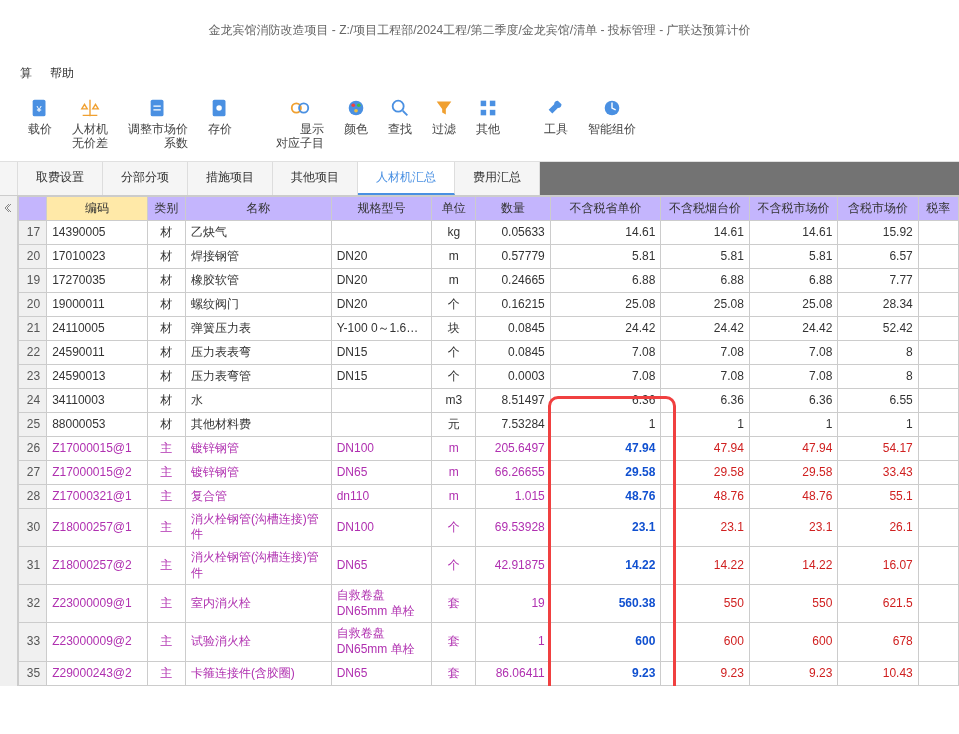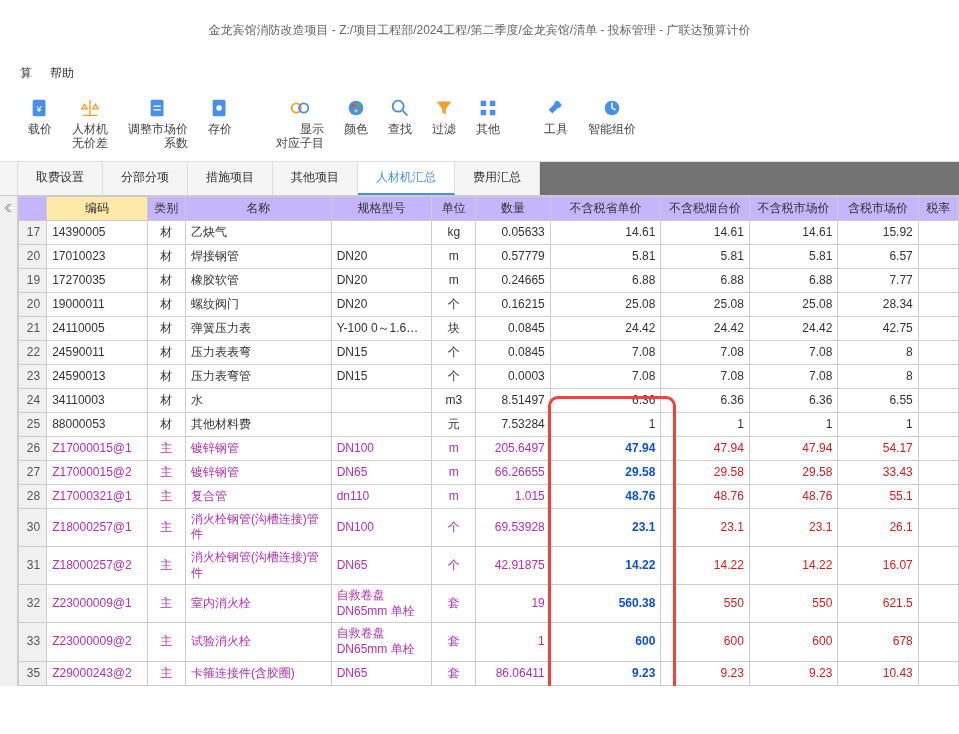--- a/index.html
+++ b/index.html
@@ -260,21 +260,21 @@
             <td class="rownum">21</td>
             <td class="code">24110005</td>
             <td class="ctr type">材</td>
             <td class="name">弹簧压力表</td>
             <td class="spec">Y-100 0～1.6MPa</td>
             <td class="ctr unit">块</td>
             <td class="num qty">0.0845</td>
             <td class="num">24.42</td>
             <td class="num">24.42</td>
             <td class="num">24.42</td>
-            <td class="num">42.75</td>
+            <td class="num">52.42</td>
             <td class="num"></td>
           </tr>
           <tr>
             <td class="rownum">22</td>
             <td class="code">24590011</td>
             <td class="ctr type">材</td>
             <td class="name">压力表表弯</td>
             <td class="spec">DN15</td>
             <td class="ctr unit">个</td>
             <td class="num qty">0.0845</td>

